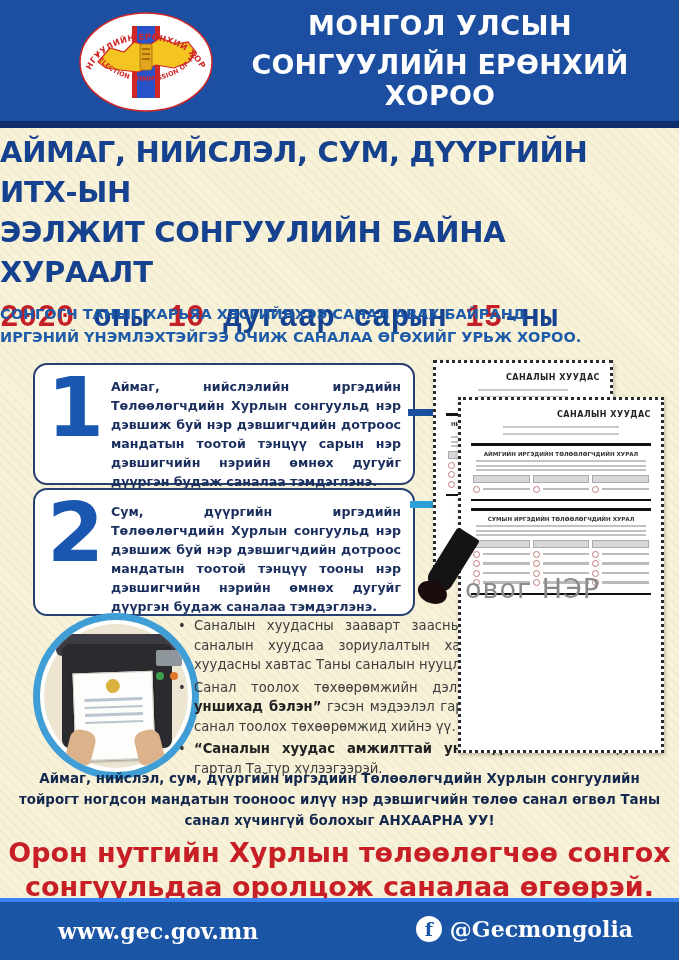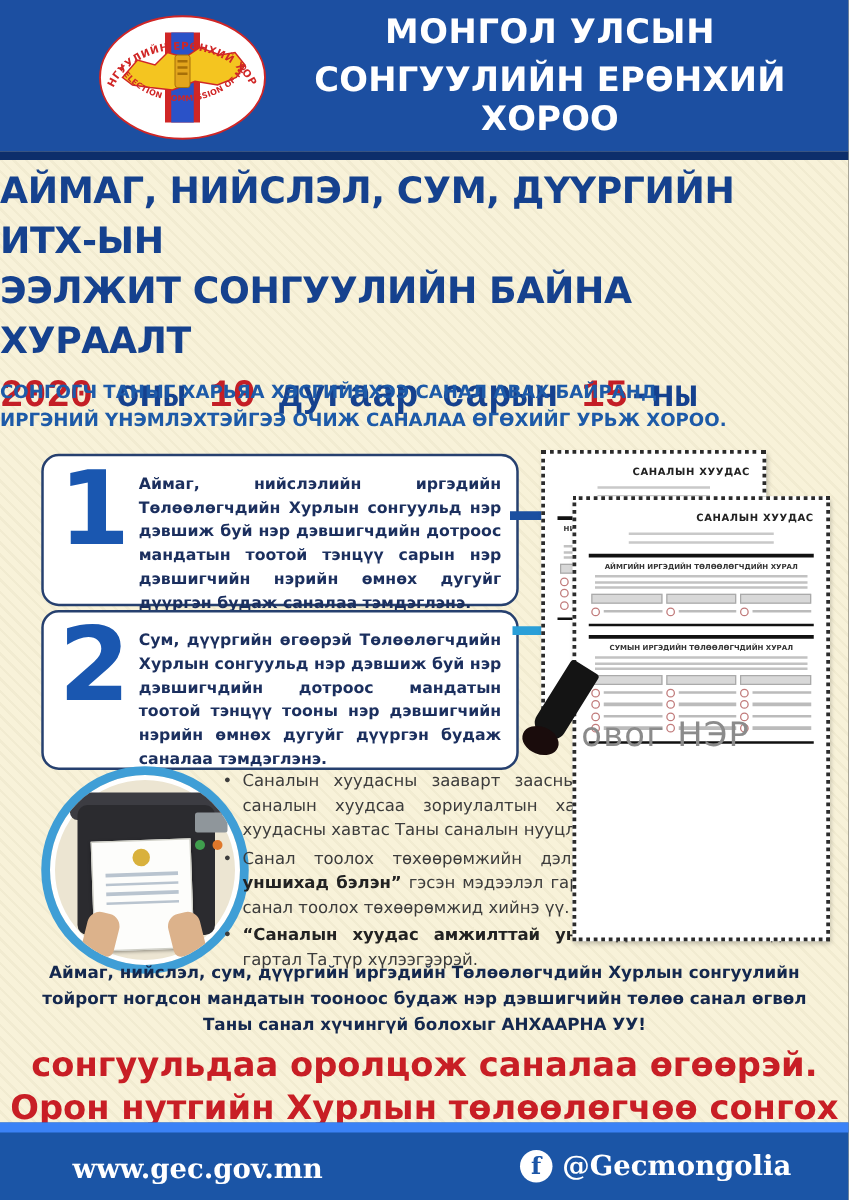--- a/index.html
+++ b/index.html
@@ -82,21 +82,21 @@
   .bullet{display:flex;font-size:13.2px;line-height:19.5px;margin-bottom:3px;text-align:justify;}
   .bullet .dot{flex:none;width:16px;}
   .bullet .dot::before{content:"•";}
   .bullet b{color:#222;}
   
   .warning{position:absolute;left:18px;top:768px;width:643px;text-align:center;
     font-size:13.4px;font-weight:800;color:#14284e;line-height:21px;}
   .cta{position:absolute;left:0;top:836px;width:679px;text-align:center;
     font-size:27px;font-weight:800;color:#c81e25;line-height:34px;}
   
-  .footer{position:absolute;left:0;top:898px;width:679px;height:62px;background:#1b55a6;border-top:8px solid #3b82f6;box-sizing:border-box;}
+  .footer{position:absolute;left:0;top:898px;width:679px;height:62px;background:#1b55a6;border-top:4px solid #3b82f6;box-sizing:border-box;}
   .footer .site{position:absolute;left:58px;top:16px;color:#fff;font-family:"DejaVu Serif","Liberation Serif",serif;
     font-weight:700;font-size:22px;}
   .fb{position:absolute;right:46px;top:14px;display:flex;align-items:center;gap:8px;color:#fff;
     font-family:"DejaVu Serif","Liberation Serif",serif;font-weight:700;font-size:22px;}
   .fb-icon{width:26px;height:26px;border-radius:50%;background:#fff;color:#1b55a6;display:flex;
     align-items:center;justify-content:center;font-family:"DejaVu Serif","Liberation Serif",serif;
     font-weight:700;font-size:19px;line-height:1;}
 </style>
 </head>
 <body>
@@ -143,21 +143,21 @@
     <div>СОНГОГЧ ТАНЫГ ХАРЬЯА ХЭСГИЙНХЭЭ САНАЛ АВАХ БАЙРАНД</div>
     <div>ИРГЭНИЙ ҮНЭМЛЭХТЭЙГЭЭ ОЧИЖ САНАЛАА ӨГӨХИЙГ УРЬЖ ХОРОО.</div>
   </div>
 
   <div class="step step1">
     <div class="num">1</div>
     <div class="txt">Аймаг, нийслэлийн иргэдийн Төлөөлөгчдийн Хурлын сонгуульд нэр дэвшиж буй нэр дэвшигчдийн дотроос мандатын тоотой тэнцүү сарын нэр дэвшигчийн нэрийн өмнөх дугуйг дүүргэн будаж саналаа тэмдэглэнэ.</div>
   </div>
   <div class="step step2">
     <div class="num">2</div>
-    <div class="txt">Сум, дүүргийн өгөөрэй Төлөөлөгчдийн Хурлын сонгуульд нэр дэвшиж буй нэр дэвшигчдийн дотроос мандатын тоотой тэнцүү тооны нэр дэвшигчийн нэрийн өмнөх дугуйг дүүргэн будаж саналаа тэмдэглэнэ.</div>
+    <div class="txt">Сум, дүүргийн иргэдийн Төлөөлөгчдийн Хурлын сонгуульд нэр дэвшиж буй нэр дэвшигчдийн дотроос мандатын тоотой тэнцүү тооны нэр дэвшигчийн нэрийн өмнөх дугуйг дүүргэн будаж саналаа тэмдэглэнэ.</div>
   </div>
   <div class="arrow arrow1"></div>
   <div class="arrow arrow2"></div>
 
   <div class="ballot ballot-back">
     <div class="b-title">САНАЛЫН ХУУДАС</div>
     <div class="b-meta">
         <i></i>
         <i></i>
         <i></i>
@@ -325,25 +325,25 @@
     <div class="bullet">
       <span class="dot"></span>
       <span><span>Санал тоолох төхөөрөмжийн дэлгэцэнд </span><b>“Саналын хуудас уншихад бэлэн”</b><span> гэсэн мэдээлэл гарсны дараа саналын хуудсаа санал тоолох төхөөрөмжид хийнэ үү.</span></span>
     </div>
     <div class="bullet">
       <span class="dot"></span>
       <span><span></span><b>“Саналын хуудас амжилттай уншигдлаа”</b><span> гэсэн мэдээлэл гартал Та түр хүлээгээрэй.</span></span>
     </div>
   </div>
 
-  <div class="warning">Аймаг, нийслэл, сум, дүүргийн иргэдийн Төлөөлөгчдийн Хурлын сонгуулийн тойрогт ногдсон мандатын тооноос будаж нэр дэвшигчийн төлөө санал өгвөл Таны санал хүчингүй болохыг АНХААРНА УУ!</div>
+  <div class="warning">Аймаг, нийслэл, сум, дүүргийн иргэдийн Төлөөлөгчдийн Хурлын сонгуулийн тойрогт ногдсон мандатын тооноос илүү нэр дэвшигчийн төлөө санал өгвөл Таны санал хүчингүй болохыг АНХААРНА УУ!</div>
 
   <div class="cta">
+    <div>Орон нутгийн Хурлын төлөөлөгчөө сонгох</div>
     <div>сонгуульдаа оролцож саналаа өгөөрэй.</div>
-    <div>Орон нутгийн Хурлын төлөөлөгчөө сонгох</div>
   </div>
 
   <div class="footer">
     <div class="site">www.gec.gov.mn</div>
     <div class="fb">
       <span class="fb-icon">f</span>
       <span>@Gecmongolia</span>
     </div>
   </div>
 

